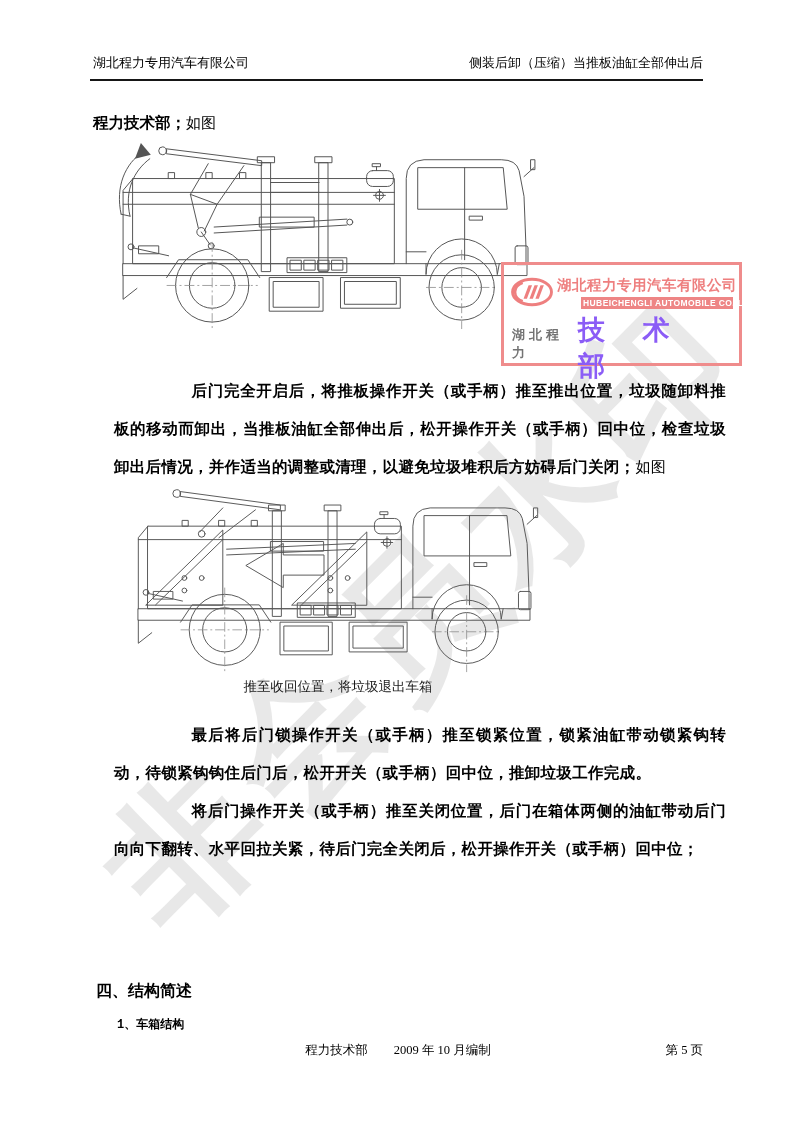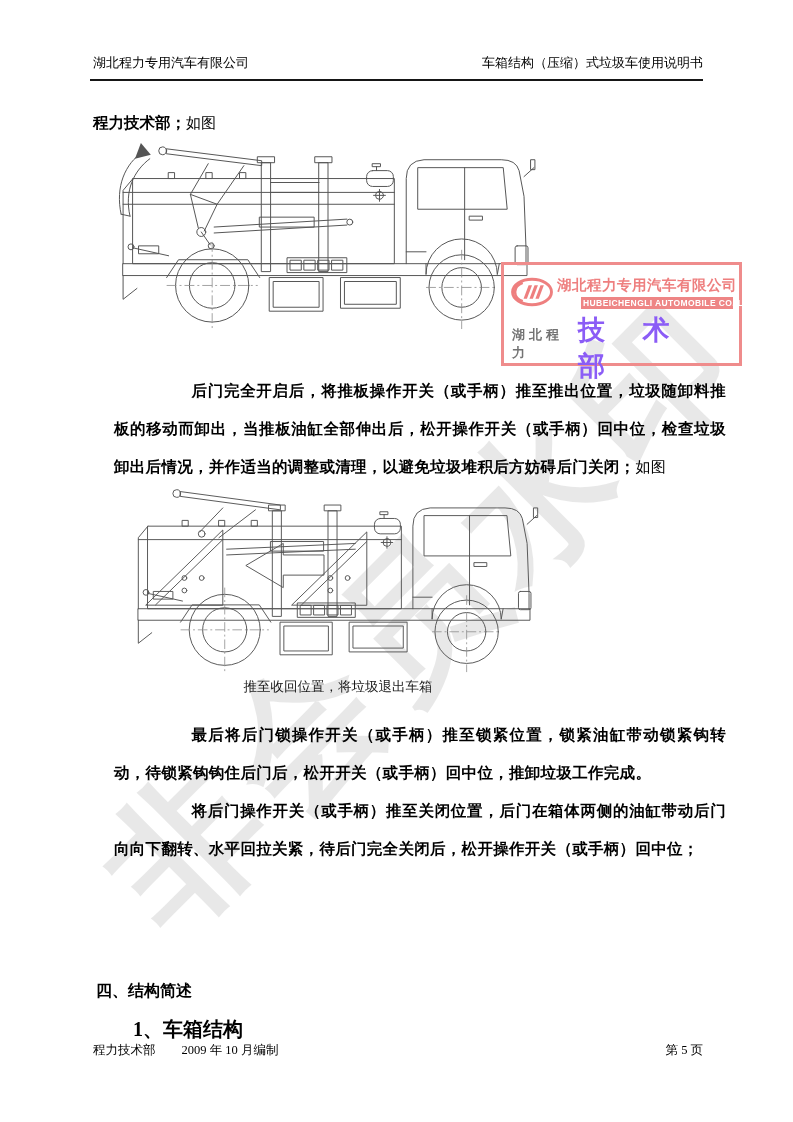--- a/index.html
+++ b/index.html
@@ -40,44 +40,44 @@
   .para-block{position:absolute;left:102px;width:612px;z-index:2;margin-left:12px;}
   .pb1{top:372px;}
   .pb2{top:716px;}
   .para{margin:0;font-size:15.5px;line-height:38px;text-align:justify;text-indent:5em;
         font-family:"Liberation Sans","DejaVu Sans",sans-serif;font-weight:bold;letter-spacing:.3px;}
   .para .tail{font-family:"Liberation Serif","DejaVu Serif",serif;font-weight:normal;font-size:15px;}
   .note{margin:6px 0 0 0;font-size:15.5px;line-height:36px;text-indent:2em;
         font-family:"Liberation Sans","DejaVu Sans",sans-serif;font-weight:bold;font-style:italic;letter-spacing:.5px;}
   
   .sec{position:absolute;left:96px;top:981px;font-size:16px;font-weight:bold;font-family:"Liberation Sans","DejaVu Sans",sans-serif;z-index:2;}
-  .sub{position:absolute;left:93px;top:1016px;font-size:20px;font-weight:bold;text-indent:2em;font-family:Liberation Serif, serif;z-index:2;}
+  .sub{position:absolute;left:93px;top:1016px;font-size:12px;font-weight:bold;text-indent:2em;font-family:Liberation Mono, monospace;z-index:2;}
   
   .ftr{position:absolute;top:1042px;left:93px;width:610px;font-size:12.5px;z-index:2;}
-  .ftr-center{}
+  .ftr-center{text-align:center;}
   .ftr-center .gap{display:inline-block;width:26px;}
   .ftr-page{position:absolute;right:0;top:0;}
   
   .watermark{
     position:absolute;left:-35px;top:512px;width:920px;text-align:center;z-index:1;
     transform:rotate(-45deg);font-size:150px;font-weight:bold;letter-spacing:14px;
     color:#000;opacity:.085;pointer-events:none;white-space:nowrap;
     font-family:"Liberation Sans","DejaVu Sans",sans-serif;
   }
 </style>
 </head>
 <body>
 
 <div class="page">
 
   <div class="watermark">非会员水印</div>
 
   <div class="hdr">
     <span>湖北程力专用汽车有限公司</span>
-    <span>车箱结构（压缩）式垃圾车使用说明书</span>
+    <span>侧装后卸（压缩）当推板油缸全部伸出后</span>
   </div>
   <div class="hdr-rule"></div>
 
   <p class="intro"><span class="b">程力技术部；</span><span class="r">如图</span></p>
 
   <div class="fig fig1">
     <svg width="438" height="198" viewBox="0 0 440 200">
       <g class="ln">
 
         <path d="M10,82 C4,54 14,31 32,19"></path>

